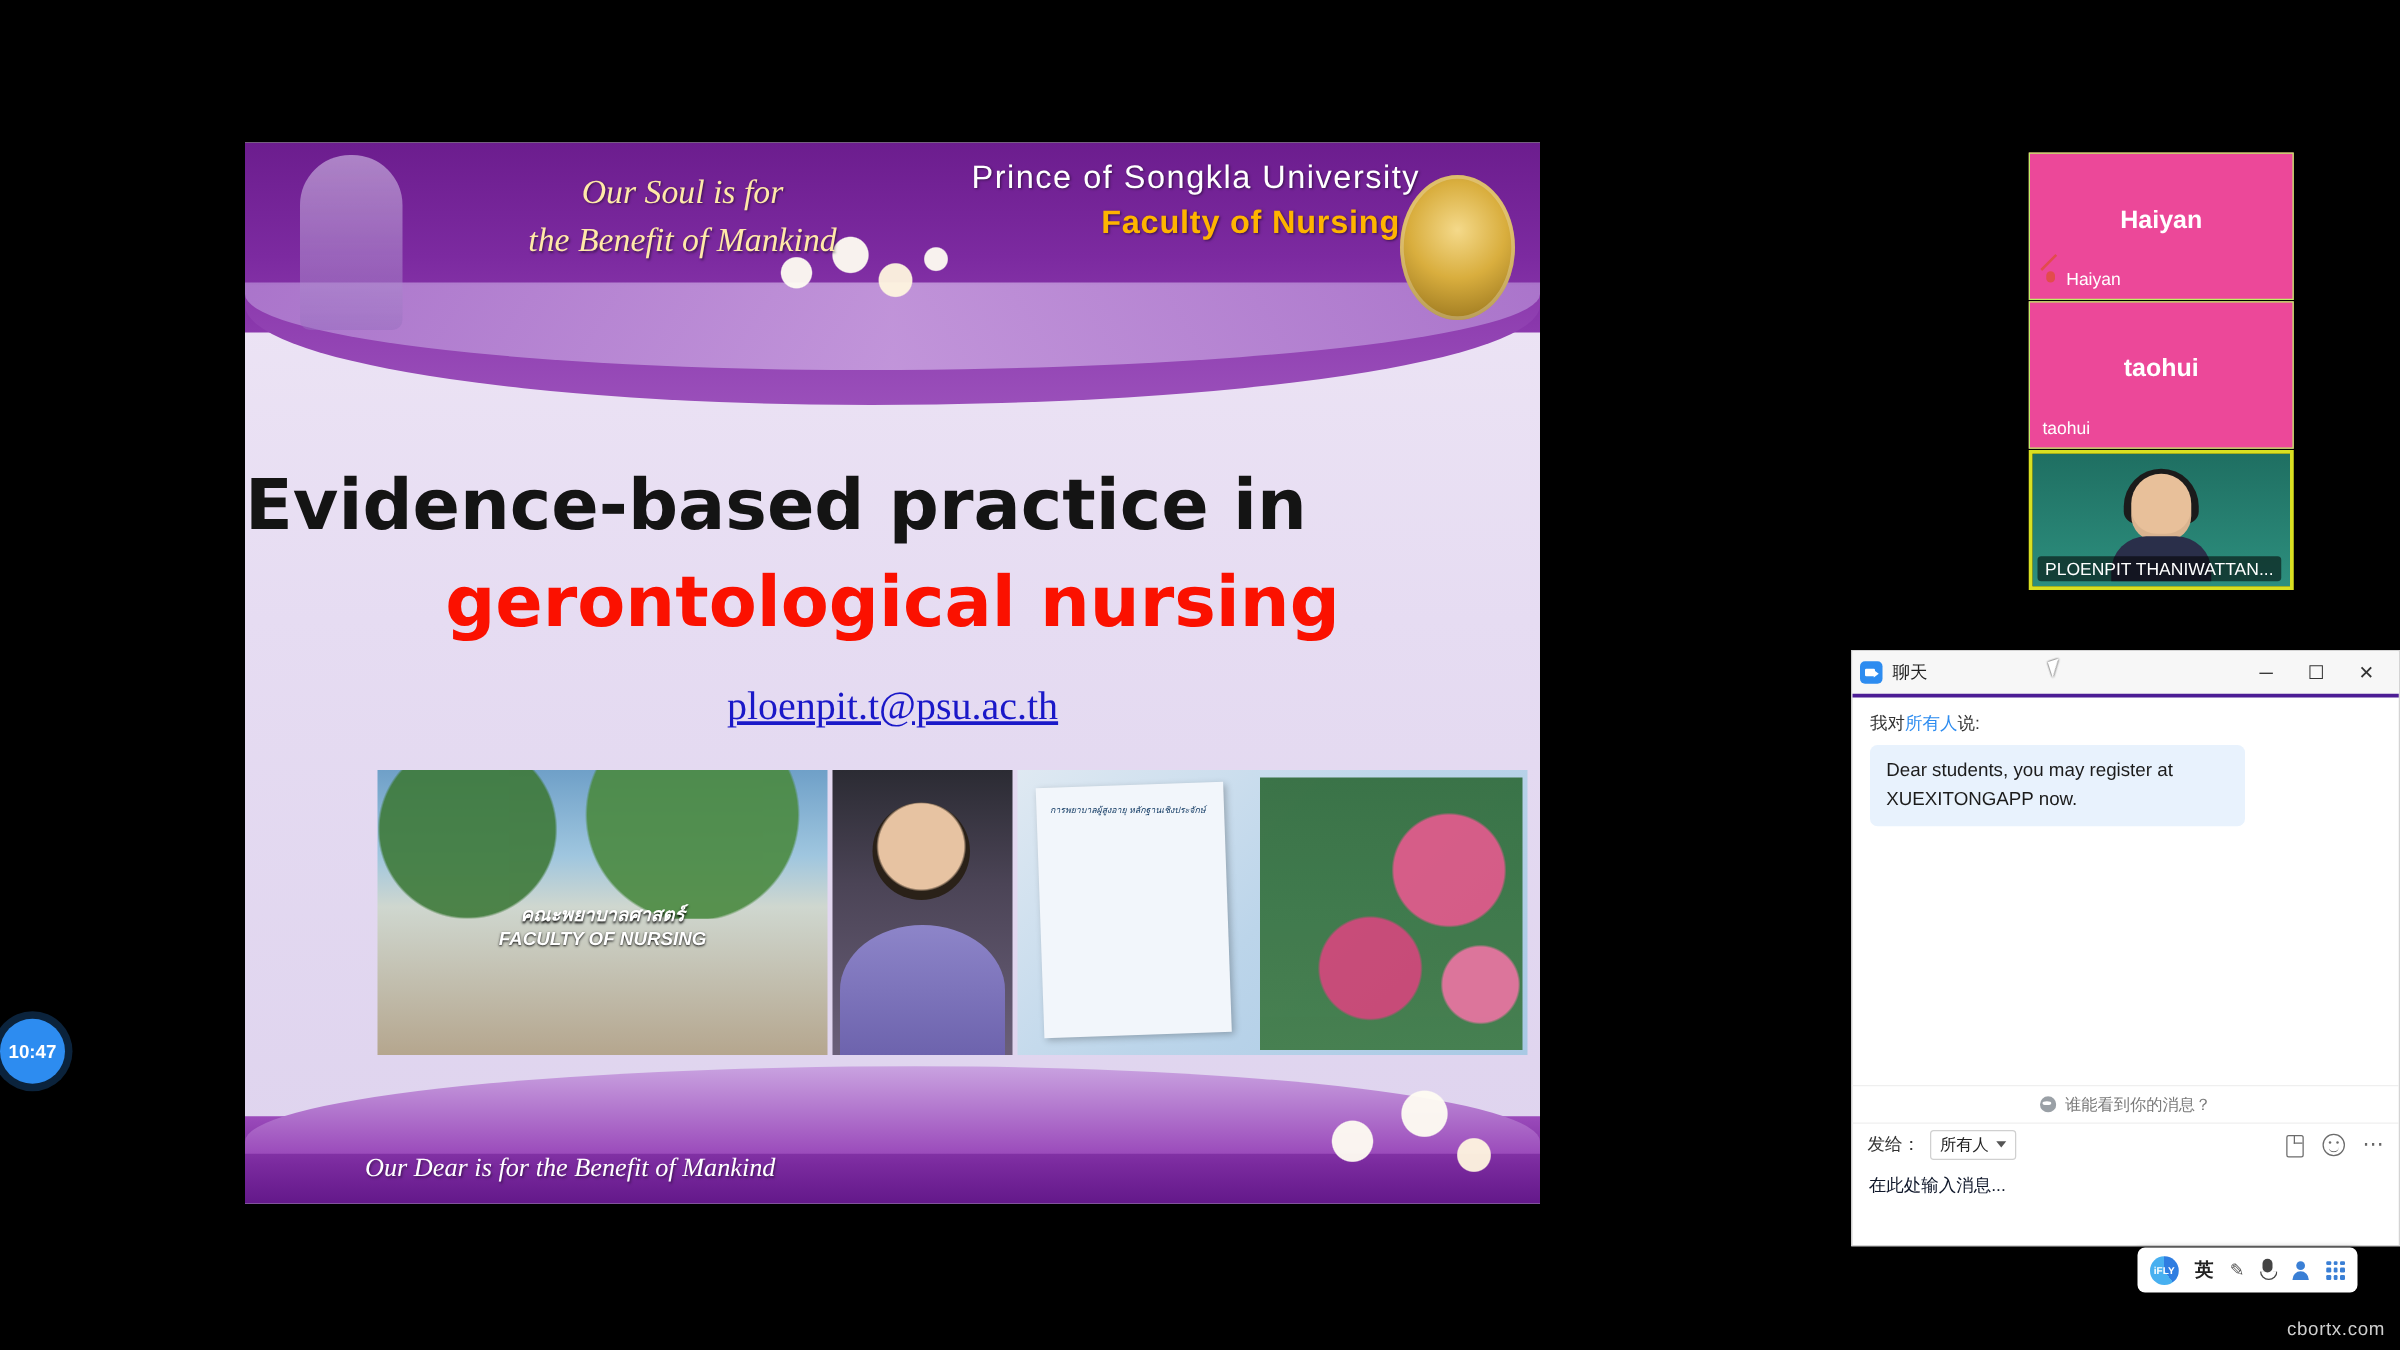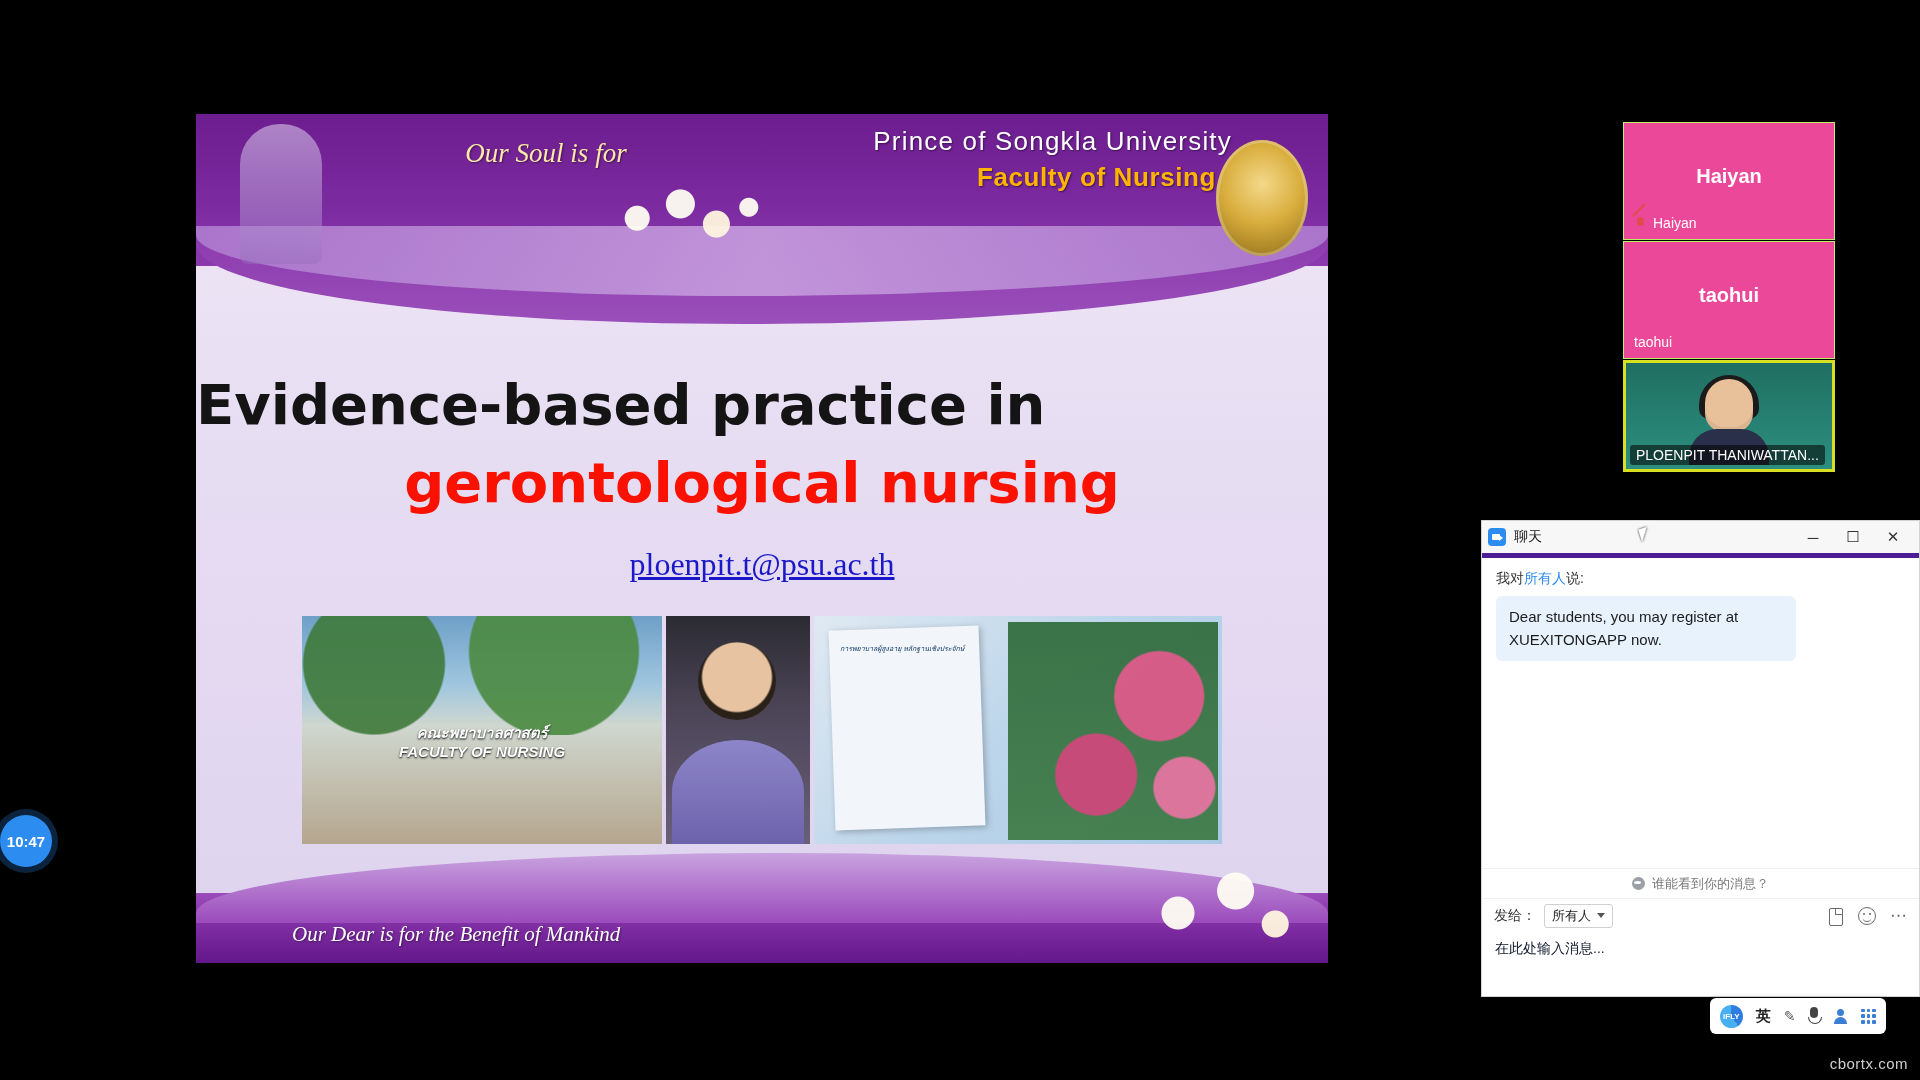--- a/index.html
+++ b/index.html
@@ -14,21 +14,21 @@
   
   .share-stage {
     position: absolute;
     left: 8px; top: 114px;
     width: 1497px; height: 891px;
     background: #000;
   }
   .slide {
     position: absolute;
     left: 188px; top: 0px;
-    width: 1132px; height: 849px;
+    width: 1036px; height: 849px;
     background: linear-gradient(180deg, #efe7f6 0%, #e6dcf2 45%, #ded3ee 100%);
     overflow: hidden;
   }
   
   .slide-header {
     position: absolute; left:0; top:0; width:100%; height:152px;
     background: linear-gradient(180deg,#6c1d8e 0%, #7c2aa0 60%, #8b39ad 100%);
   }
   .slide-header::after {
     content:"";
@@ -215,21 +215,21 @@
   }
 
   
   .chat {
     position:absolute; left:1481px; top:520px; width:439px; height:477px;
     background:#ffffff; border:1px solid #d4d4d4;
     box-shadow: 0 2px 14px rgba(0,0,0,.35);
     display:flex; flex-direction:column;
   }
   .chat-title {
-    height:37px; background:#f7f7f7; border-bottom:5px solid #4c1d95;
+    height:37px; background:#f7f7f7; border-bottom:3px solid #4c1d95;
     display:flex; align-items:center; padding:0 6px; gap:8px;
   }
   .chat-logo {
     width:18px; height:18px; border-radius:4px; background:#2d8cf0; position:relative;
   }
   .chat-logo::after{
     content:""; position:absolute; left:4px; top:6px; width:8px; height:6px;
     border-radius:1px; background:#fff;
   }
   .chat-logo::before{
@@ -324,20 +324,21 @@
   <div class="share-stage">
     <div class="slide">
 
       <div class="slide-header"></div>
       <div class="swoosh"></div>
       <div class="statue"></div>
       <div class="flowers-top"></div>
 
       <div class="motto-top">
         <div>Our Soul is for</div>
+        <div>the Benefit of Mankind</div>
       </div>
 
       <div class="univ-title">Prince  of  Songkla  University</div>
       <div class="fac-title">Faculty of Nursing</div>
       <div class="crest"></div>
 
       <div class="slide-title1">Evidence-based practice in</div>
       <div class="slide-title2">gerontological nursing</div>
       <div class="slide-email">ploenpit.t@psu.ac.th</div>
 

